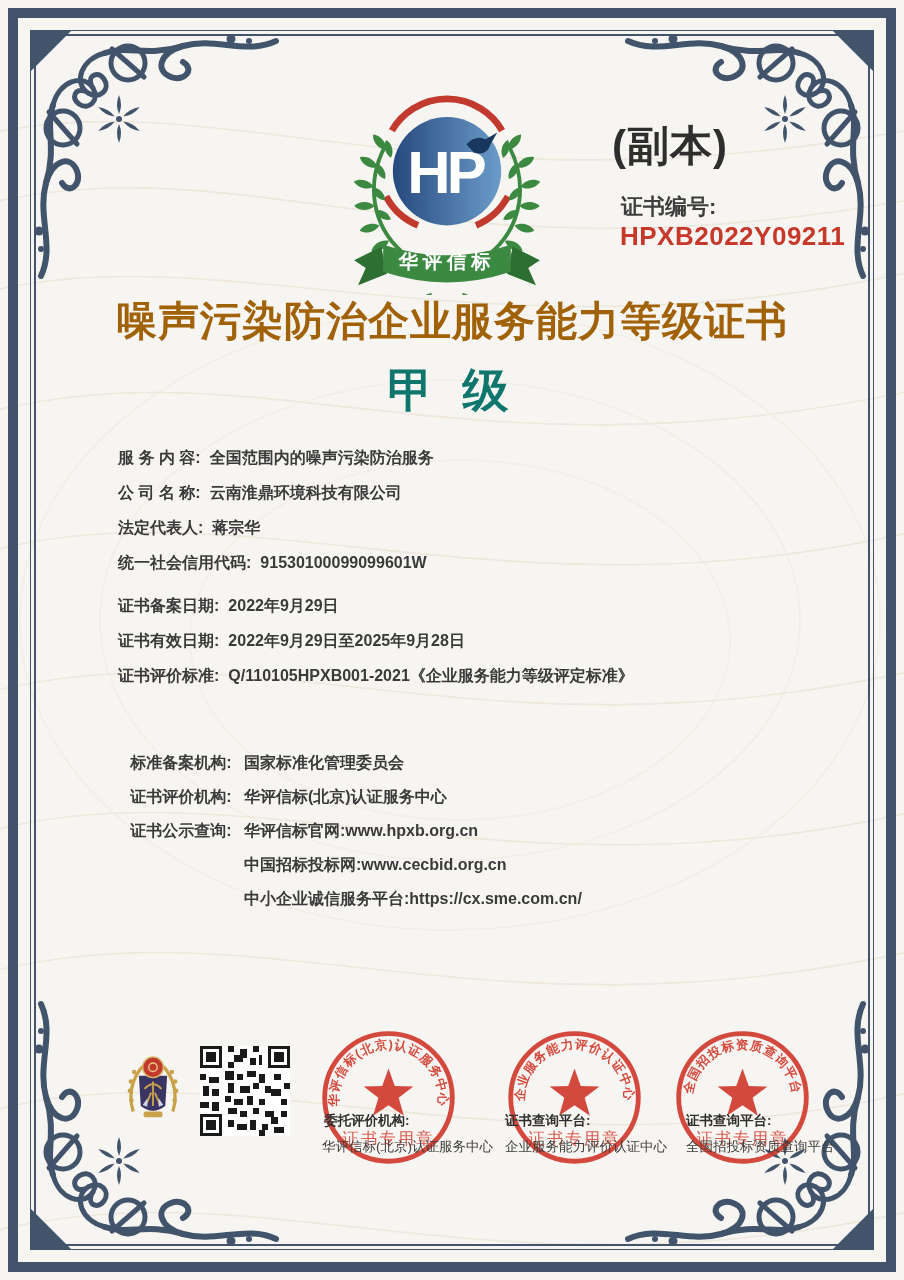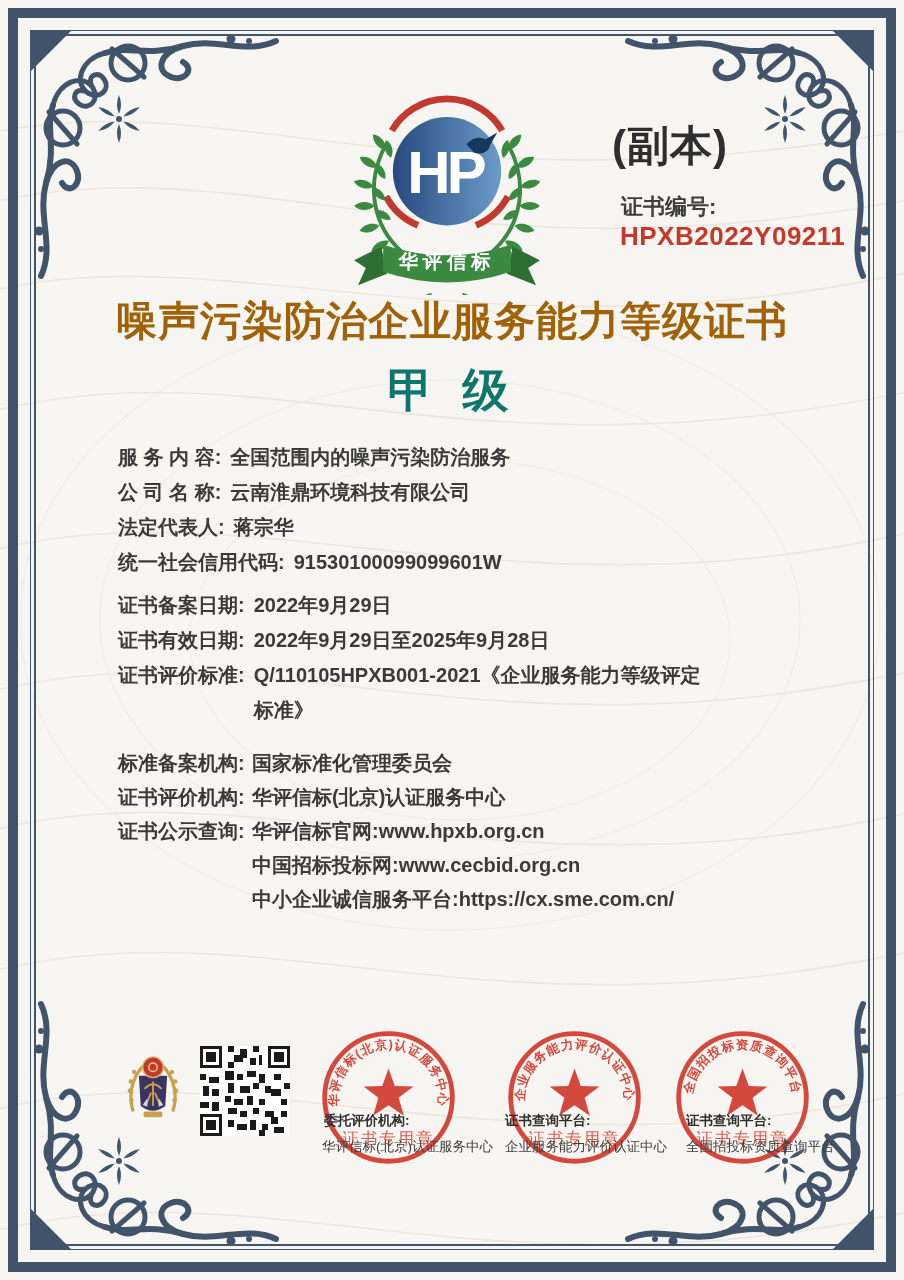--- a/index.html
+++ b/index.html
@@ -18,29 +18,29 @@
   .content{z-index:2;}
 
   .logo{position:absolute;left:330px;top:90px;width:234px;height:205px;}
   .copy-label{position:absolute;left:612px;top:118px;font-size:42px;font-weight:800;color:#2e2e2e;letter-spacing:1px;}
   .certno-label{position:absolute;left:621px;top:192px;font-size:22px;font-weight:bold;color:#3d3d3d;}
   .certno-value{position:absolute;left:620px;top:221px;font-size:26px;font-weight:800;color:#c6382a;letter-spacing:.5px;}
 
   .title{position:absolute;left:0;right:0;top:294px;text-align:center;font-size:41px;font-weight:900;color:#a16207;letter-spacing:1px;}
   .grade{position:absolute;left:0;right:0;top:360px;text-align:center;font-size:46px;font-weight:900;color:#0f766e;letter-spacing:8px;}
 
-  .block{position:absolute;left:118px;font-size:20px;font-weight:600;color:#3a3a3a;}
+  .block{position:absolute;left:118px;font-size:16px;font-weight:600;color:#3a3a3a;}
   .block .row{display:flex;line-height:35px;}
   .block .lbl{flex:none;white-space:nowrap;margin-right:9px;}
   .block .val{flex:1;}
   .info-block{top:440px;width:690px;}
   .dates-block{top:588px;width:600px;}
   .orgs-block{top:746px;width:710px;}
   .orgs-block .row{line-height:34px;}
-  .orgs-block .lbl{width:126px;margin-right:8px;}
+  .orgs-block .lbl{width:126px;margin-right:0;text-align:center;}
 
   .emblem{position:absolute;left:120px;top:1050px;}
   .qr{position:absolute;left:200px;top:1046px;}
   .authority-caption{position:absolute;left:98px;top:1136px;width:214px;text-align:center;font-size:17px;color:#333;}
 
   .seal{position:absolute;top:1024px;width:145px;height:145px;opacity:.92;z-index:2;}
   .seal-1{left:316px;} .seal-2{left:502px;} .seal-3{left:670px;}
   .seal-label{position:absolute;font-size:13.5px;font-weight:bold;color:#2f2f2f;z-index:3;white-space:nowrap;}
   .seal-org{position:absolute;font-size:13.5px;color:#3c3c3c;z-index:3;white-space:nowrap;}
   .sl-1{left:324px;top:1112px;} .so-1{left:322px;top:1138px;}

